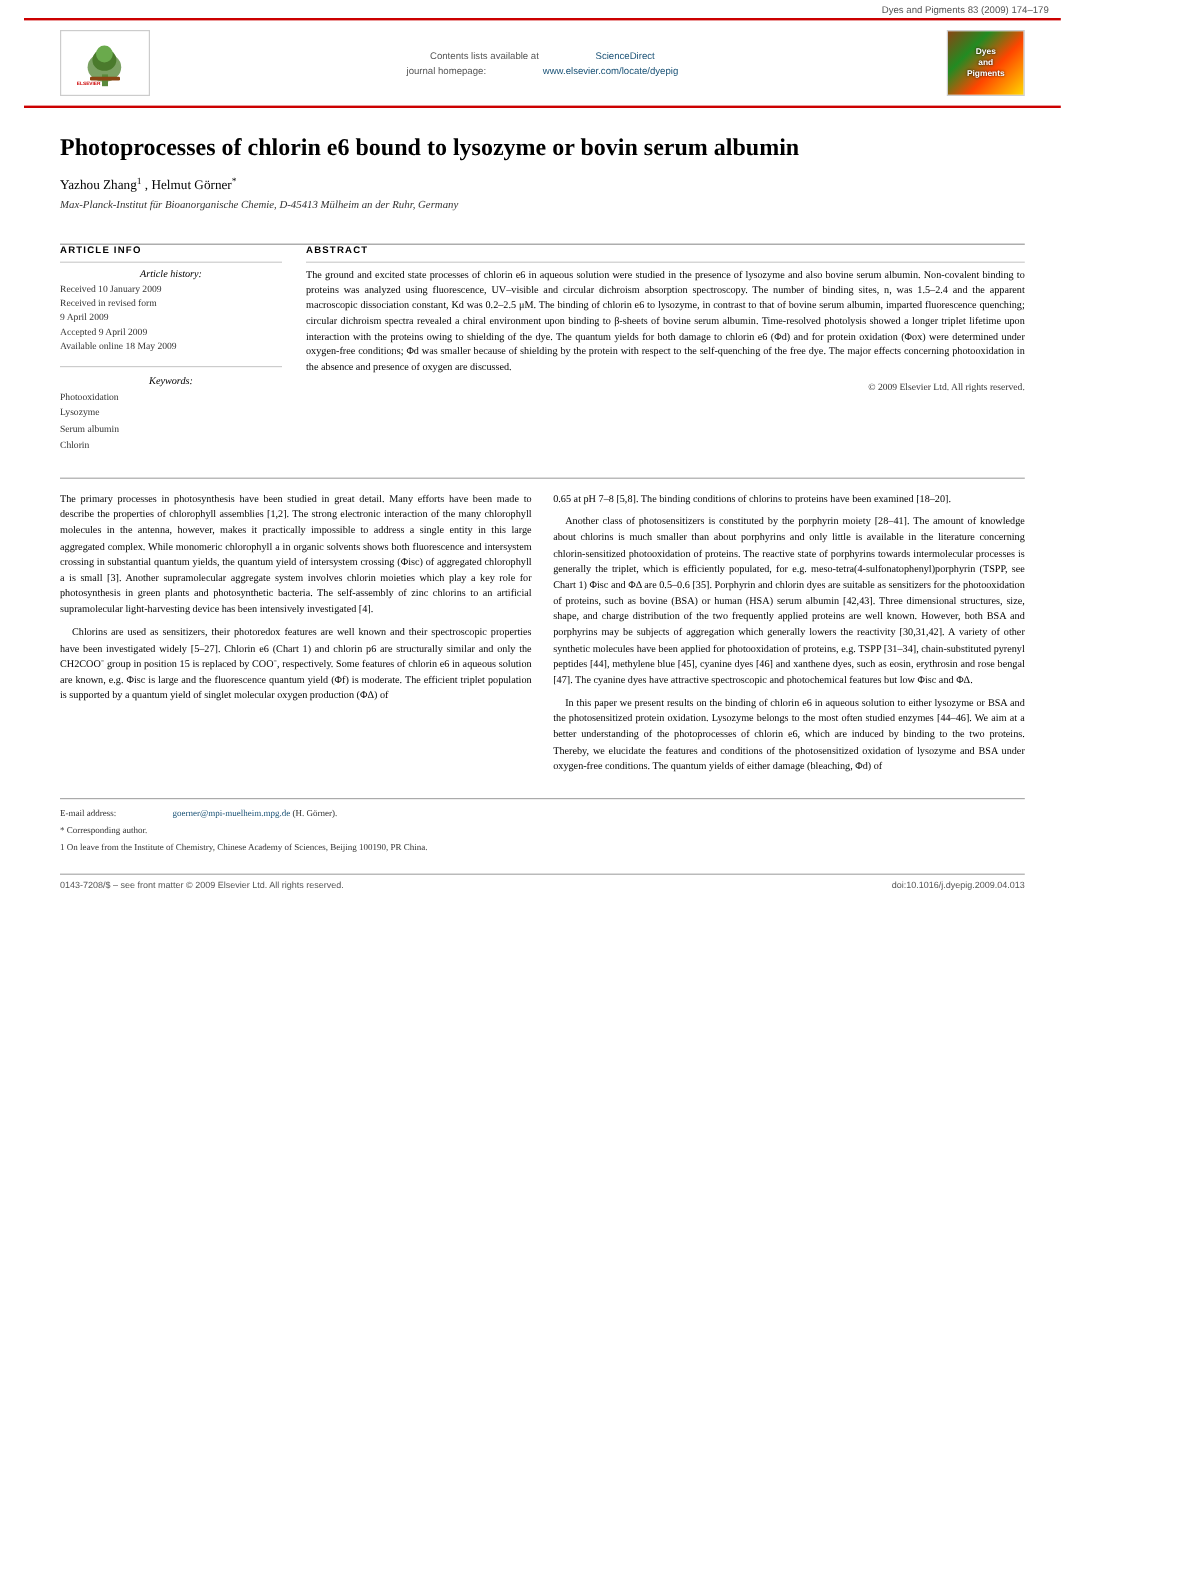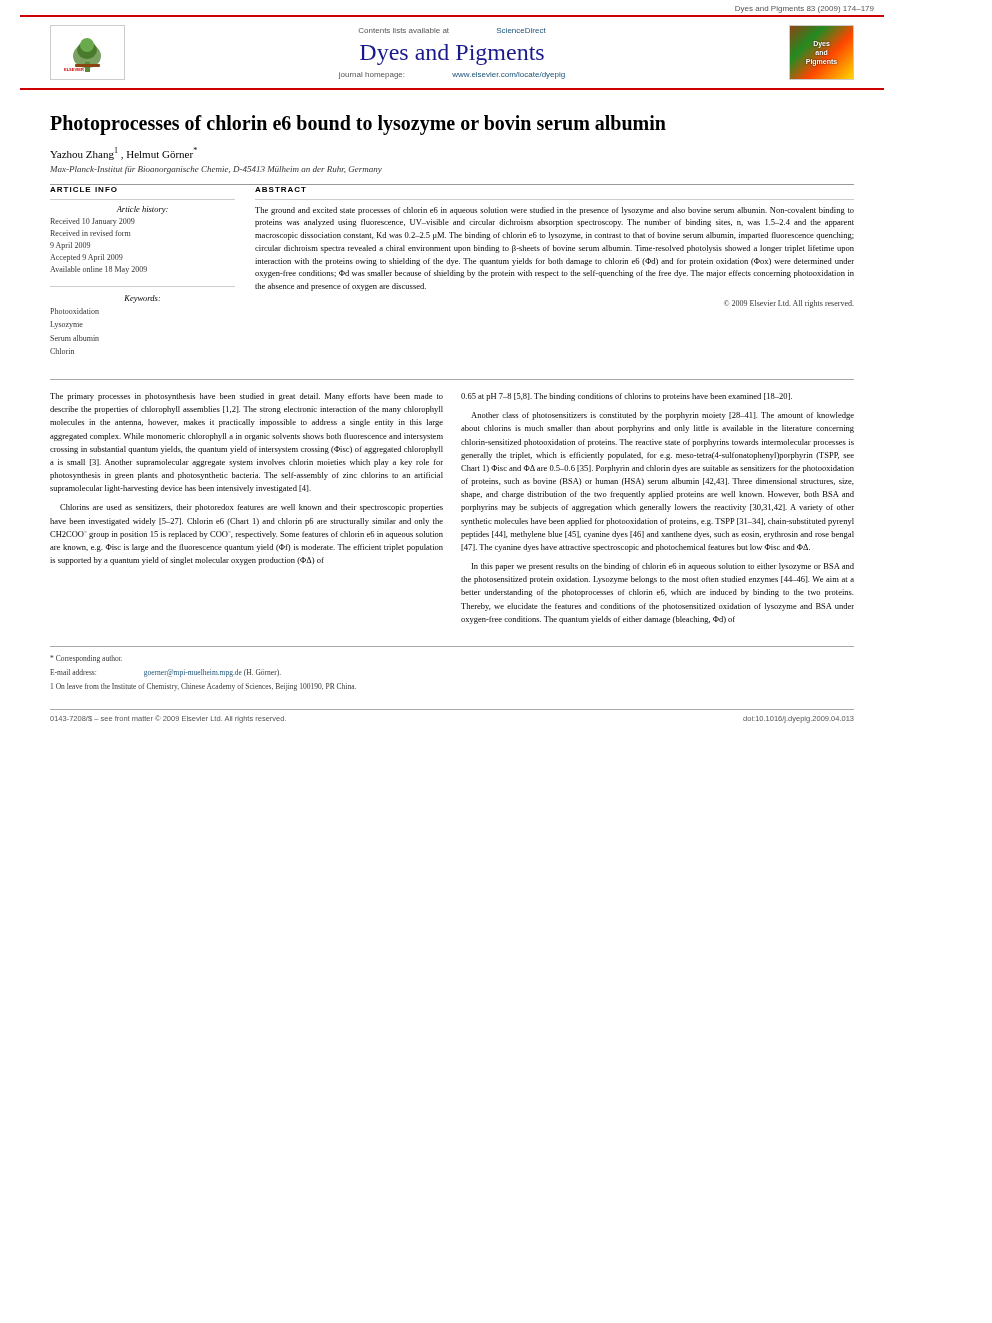--- a/index.html
+++ b/index.html
@@ -150,21 +150,21 @@
 
     .author-star {
       color: #000;
     }
 
     
     .affiliation {
       font-size: 9px;
       font-style: italic;
       color: #333;
-      margin-bottom: 10px;
+      margin-bottom: 28px;
     }
 
     
     .two-col {
       display: flex;
       gap: 20px;
       margin-top: 10px;
       border-top: 1px solid #999;
     }
 
@@ -326,21 +326,20 @@
           <text x="4" y="37" font-size="4" fill="#c00" font-family="Arial" font-weight="bold">ELSEVIER</text>
         </svg>
       </div>
     </div>
 
     <div class="journal-center">
       <div class="sciencedirect-link">
         <span>Contents lists available at </span>
         <a href="#" class="blue-link">ScienceDirect</a>
       </div>
-      <div class="journal-title-header">Dyes and Pigments</div>
       <div class="journal-homepage">
         <span>journal homepage: </span>
         <a href="#" class="blue-link">www.elsevier.com/locate/dyepig</a>
       </div>
     </div>
 
     <div class="journal-right-logo">
       <div class="dyes-logo-box">
         <span style="font-size:7px; text-align:center; line-height:1.3;">Dyes<br>and<br>Pigments</span>
       </div>
@@ -407,26 +406,26 @@
 
       <div class="body-col">
         <p>0.65 at pH 7–8 [5,8]. The binding conditions of chlorins to proteins have been examined [18–20].</p>
         <p>Another class of photosensitizers is constituted by the porphyrin moiety [28–41]. The amount of knowledge about chlorins is much smaller than about porphyrins and only little is available in the literature concerning chlorin-sensitized photooxidation of proteins. The reactive state of porphyrins towards intermolecular processes is generally the triplet, which is efficiently populated, for e.g. meso-tetra(4-sulfonatophenyl)porphyrin (TSPP, see Chart 1) Φisc and ΦΔ are 0.5–0.6 [35]. Porphyrin and chlorin dyes are suitable as sensitizers for the photooxidation of proteins, such as bovine (BSA) or human (HSA) serum albumin [42,43]. Three dimensional structures, size, shape, and charge distribution of the two frequently applied proteins are well known. However, both BSA and porphyrins may be subjects of aggregation which generally lowers the reactivity [30,31,42]. A variety of other synthetic molecules have been applied for photooxidation of proteins, e.g. TSPP [31–34], chain-substituted pyrenyl peptides [44], methylene blue [45], cyanine dyes [46] and xanthene dyes, such as eosin, erythrosin and rose bengal [47]. The cyanine dyes have attractive spectroscopic and photochemical features but low Φisc and ΦΔ.</p>
         <p>In this paper we present results on the binding of chlorin e6 in aqueous solution to either lysozyme or BSA and the photosensitized protein oxidation. Lysozyme belongs to the most often studied enzymes [44–46]. We aim at a better understanding of the photoprocesses of chlorin e6, which are induced by binding to the two proteins. Thereby, we elucidate the features and conditions of the photosensitized oxidation of lysozyme and BSA under oxygen-free conditions. The quantum yields of either damage (bleaching, Φd) of</p>
       </div>
 
     </div>
 
     <div class="footnotes">
-      <div class="footnote-item">* Corresponding author.</div>
       <div class="footnote-item">
         <span>E-mail address: </span>
         <a href="#" class="blue-link">goerner@mpi-muelheim.mpg.de</a>
         <span> (H. Görner).</span>
       </div>
+      <div class="footnote-item">* Corresponding author.</div>
       <div class="footnote-item">1  On leave from the Institute of Chemistry, Chinese Academy of Sciences, Beijing 100190, PR China.</div>
     </div>
 
     <div class="bottom-bar">
       <span>0143-7208/$ – see front matter © 2009 Elsevier Ltd. All rights reserved.</span>
       <span>doi:10.1016/j.dyepig.2009.04.013</span>
     </div>
 
   </div>
 </div>

